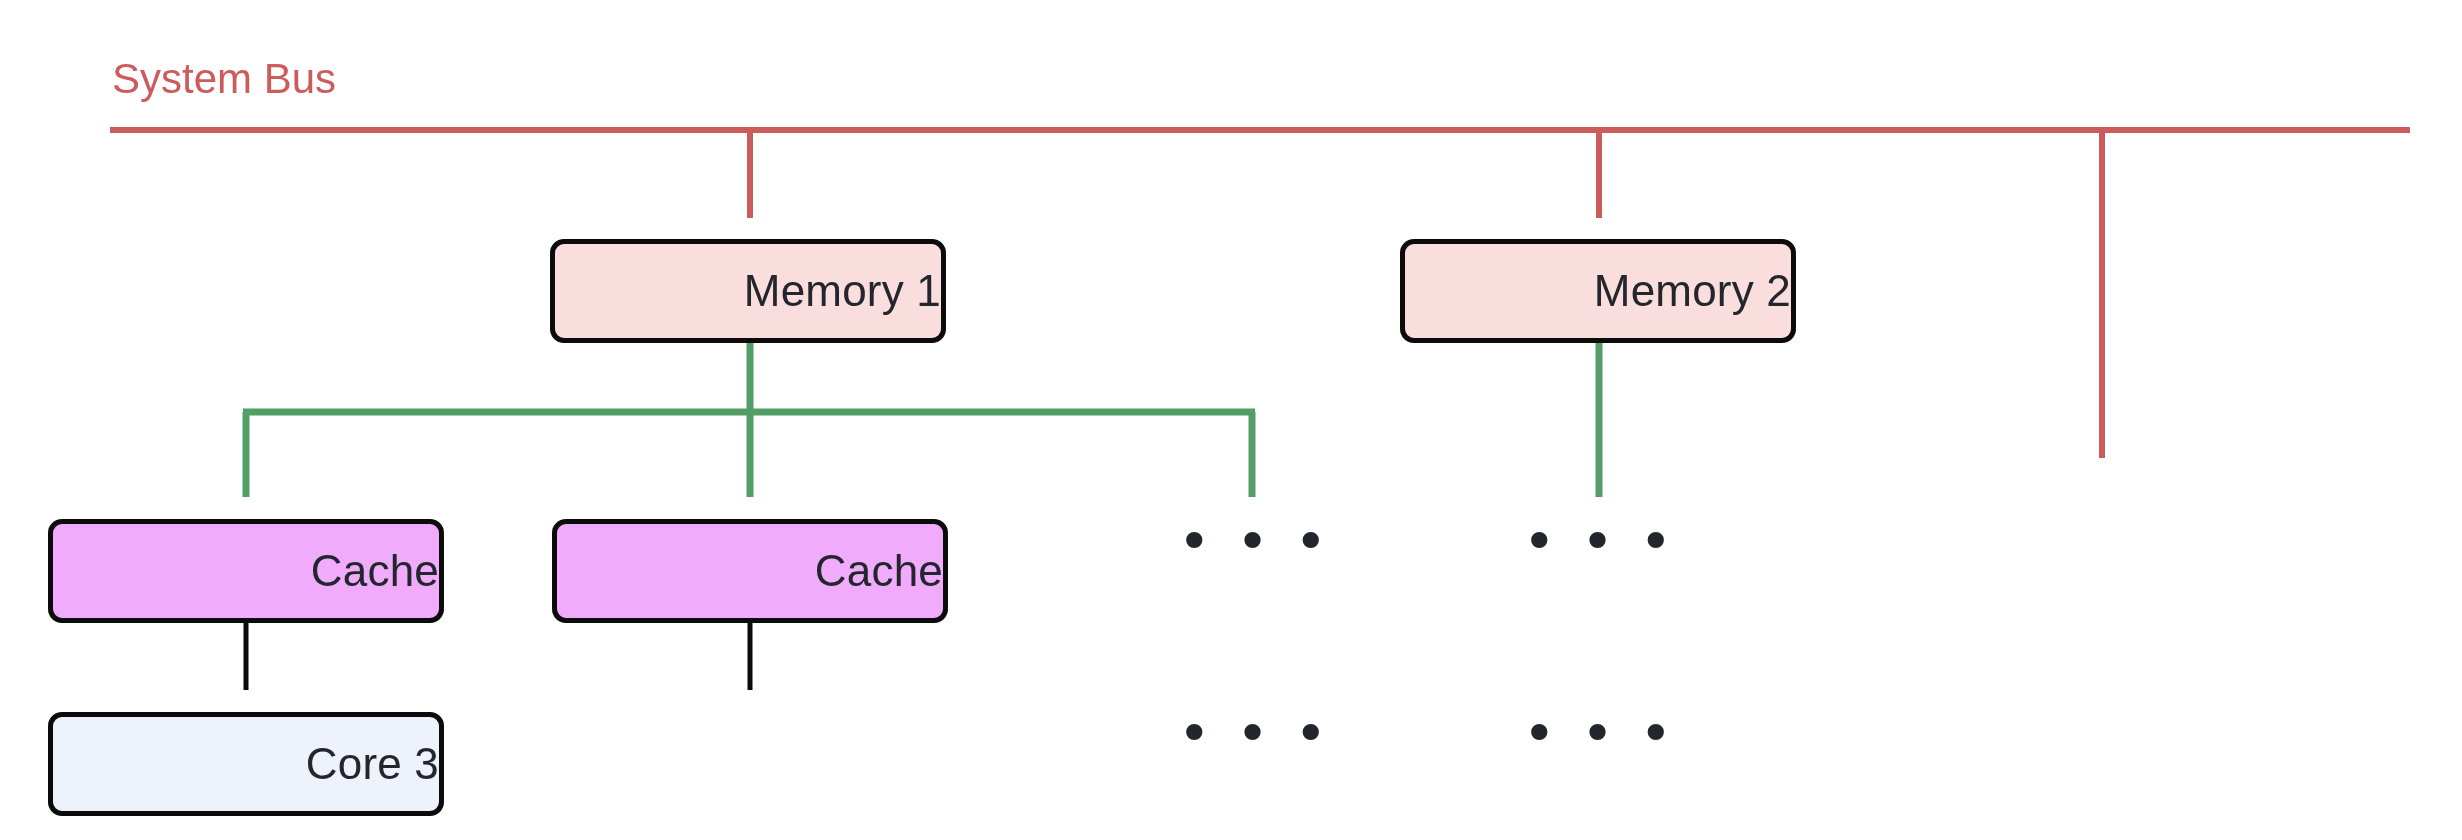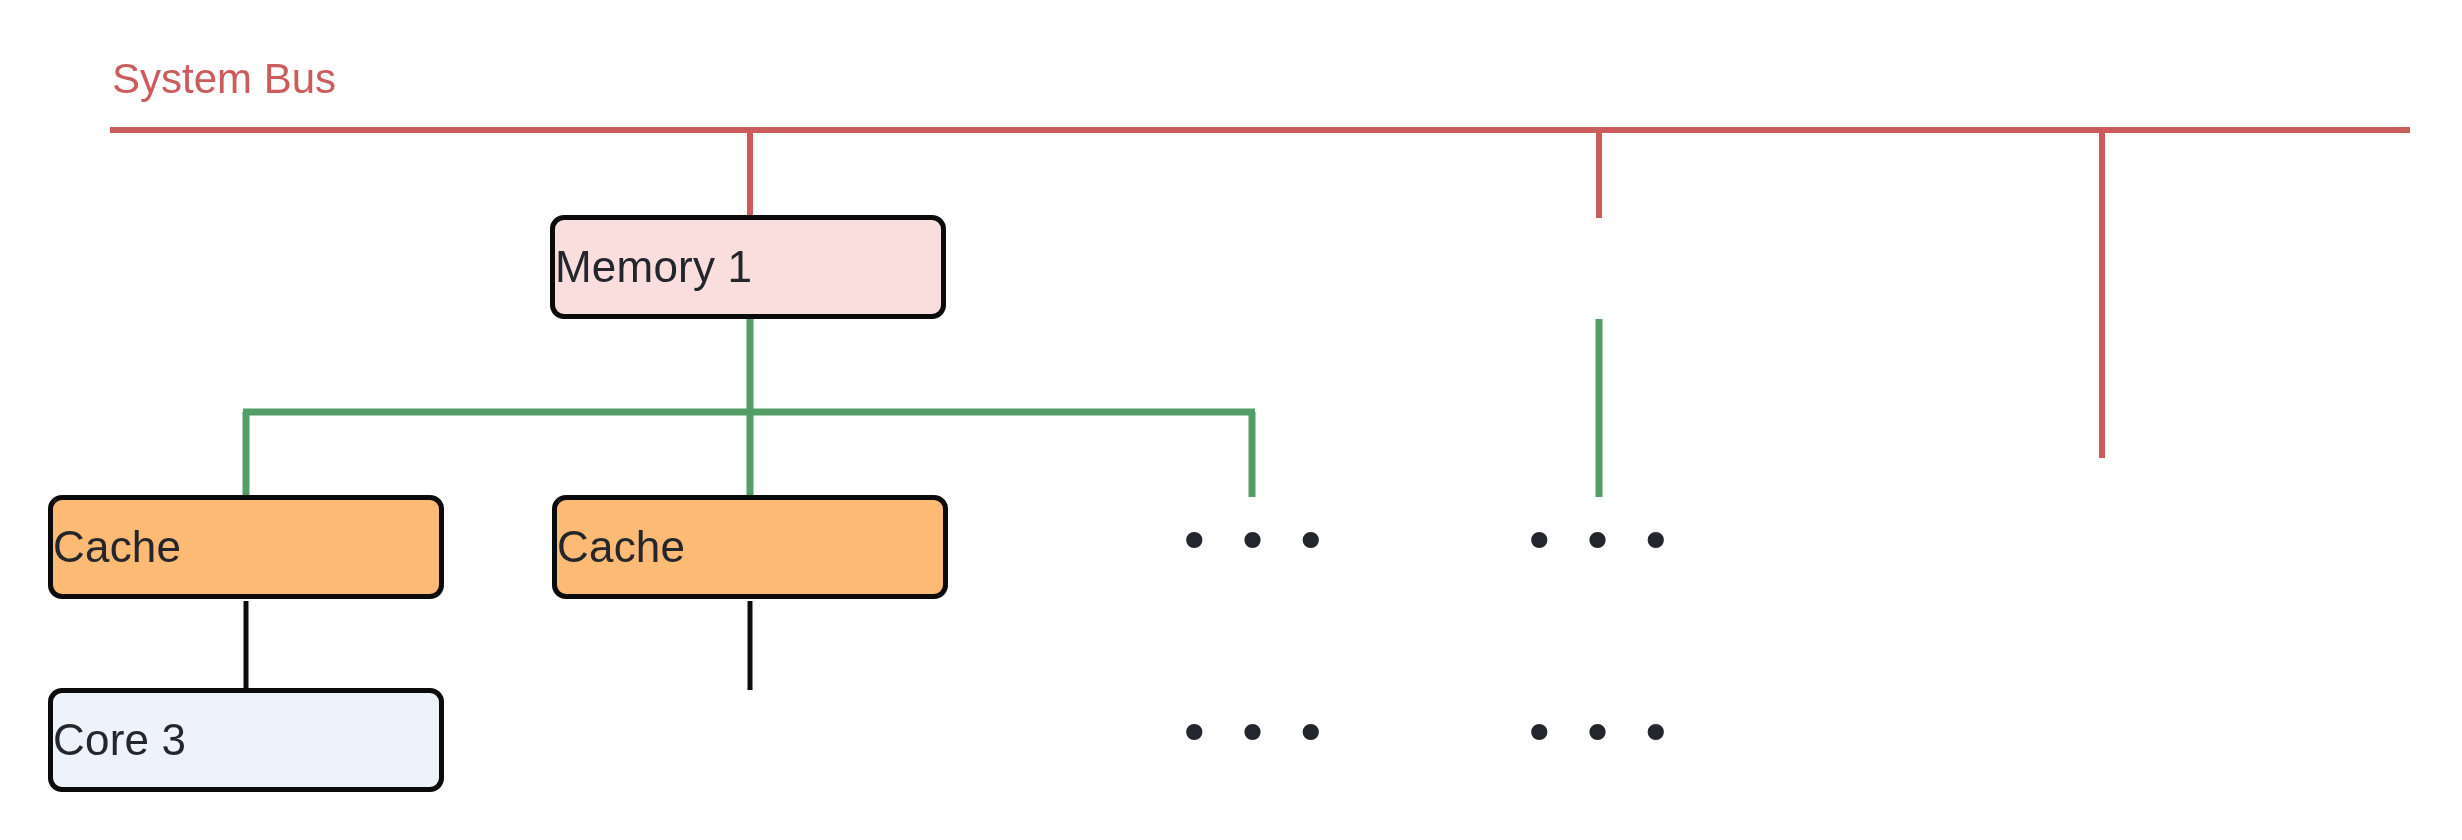--- a/index.html
+++ b/index.html
@@ -24,29 +24,30 @@
     width: 2462px;
     height: 840px;
   }
   .node {
     position: absolute;
     box-sizing: border-box;
     border: 5px solid #0b0b0b;
     border-radius: 14px;
     display: flex;
     align-items: center;
-    justify-content: flex-start;
+    justify-content: flex-end;
     font-size: 44px;
     line-height: 1;
     color: #23262c;
     letter-spacing: 0.2px;
     white-space: nowrap;
+    margin-top: 24px;
   }
   .node-memory { background: #FADEDE; }
-  .node-cache  { background: #fdba74; }
+  .node-cache  { background: #f0abfc; }
   .node-core   { background: #EDF2FB; }
   .node-io     { background: #FBECC8; }
 
   .bus-label {
     position: absolute;
     font-size: 42px;
     line-height: 1;
     color: #CC5B5B;
     white-space: nowrap;
   }
@@ -86,20 +87,23 @@
     <line x1="246" y1="601" x2="246" y2="690" stroke="#0b0b0b" stroke-width="5"></line>
     <line x1="750" y1="601" x2="750" y2="690" stroke="#0b0b0b" stroke-width="5"></line>
   </svg>
 
   <div class="bus-label" style="left:112px; top:58px;">System Bus</div>
 
   <div class="node node-memory" style="left:550px; top:215px; width:396px; height:104px;">
     <span>Memory 1</span>
   </div>
 
+  <div class="node node-memory" style="left:1400px; top:215px; width:396px; height:104px;">
+    <span>Memory 2</span>
+  </div>
 
 
   <div class="node node-cache" style="left:48px; top:495px; width:396px; height:104px;">
     <span>Cache</span>
   </div>
 
   <div class="node node-cache" style="left:552px; top:495px; width:396px; height:104px;">
     <span>Cache</span>
   </div>
 

